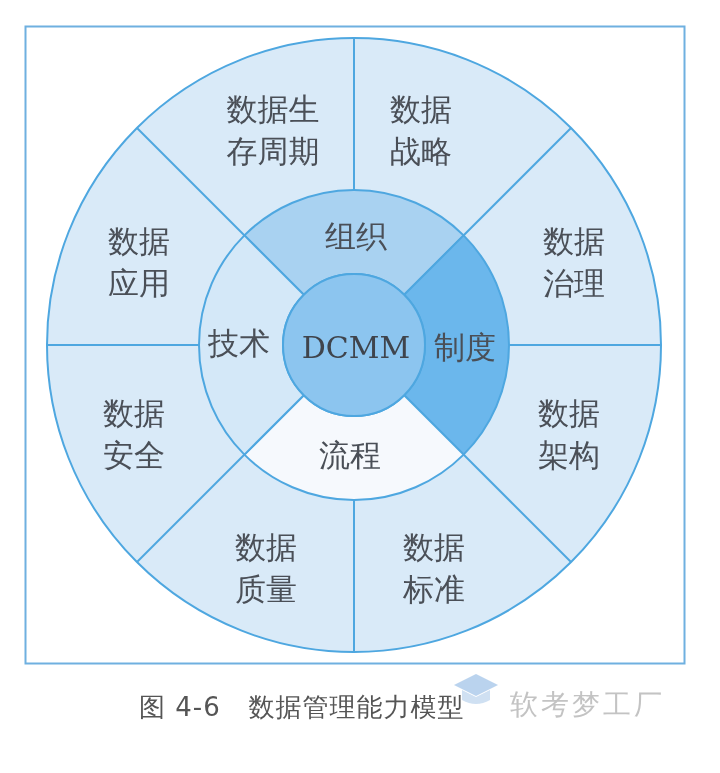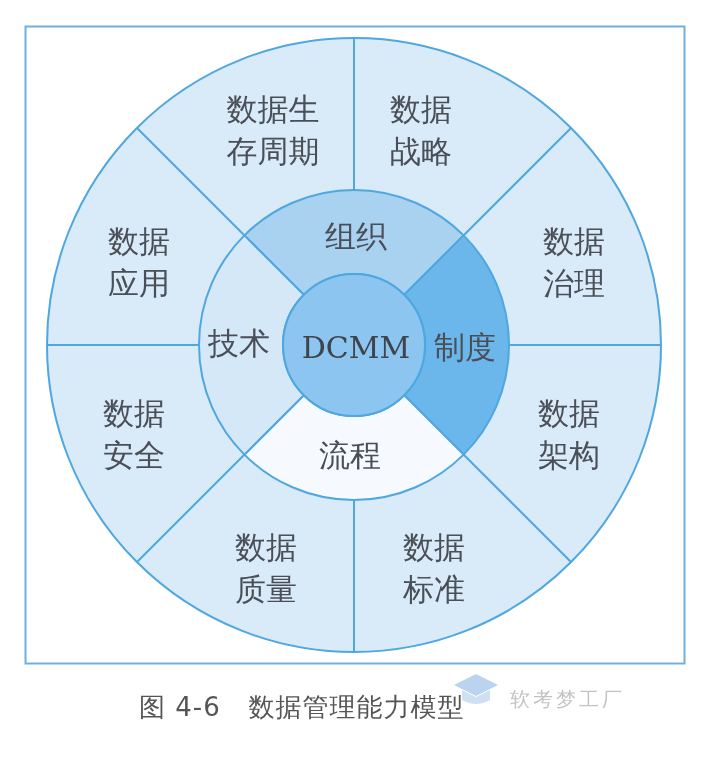--- a/index.html
+++ b/index.html
@@ -1,21 +1,21 @@
 <!DOCTYPE html>
 <html><head>
   <meta charset="utf-8">
   <style>
     html, body { margin: 0; padding: 0; background: #ffffff; }
     body { width: 720px; height: 773px; position: relative; overflow: hidden; font-family: "DejaVu Sans", sans-serif; }
     #stage { position: absolute; left: 0; top: 0; width: 720px; height: 773px; }
     .seg-label { font-family: "DejaVu Sans", sans-serif; font-size: 31px; fill: #4a4f57; }
     .center-label { font-family: "DejaVu Serif", serif; font-size: 30px; fill: #3f444c; }
     .caption { position: absolute; left: 139px; top: 690px; font-family: "DejaVu Sans", sans-serif; font-size: 26px; color: #555; letter-spacing: 1px; white-space: pre; }
-    .watermark { position: absolute; left: 510px; top: 686px; font-family: "DejaVu Sans", sans-serif; font-size: 20px; color: #b9b9b9; letter-spacing: 3px; opacity: 0.85; }
+    .watermark { position: absolute; left: 510px; top: 686px; font-family: "DejaVu Sans", sans-serif; font-size: 28px; color: #b9b9b9; letter-spacing: 3px; opacity: 0.85; }
     .wm-cap { position: absolute; left: 452px; top: 672px; width: 48px; height: 40px; }
   </style>
 </head>
 <body>
 
 <svg id="stage" viewBox="0 0 720 773" xmlns="http://www.w3.org/2000/svg">
 
   <rect x="25.5" y="26.5" width="659" height="637" fill="#ffffff" stroke="#6fb0e0" stroke-width="2"></rect>
 
   <circle cx="354" cy="345" r="307" fill="#d9eaf8" stroke="#4ea7e0" stroke-width="2"></circle>

